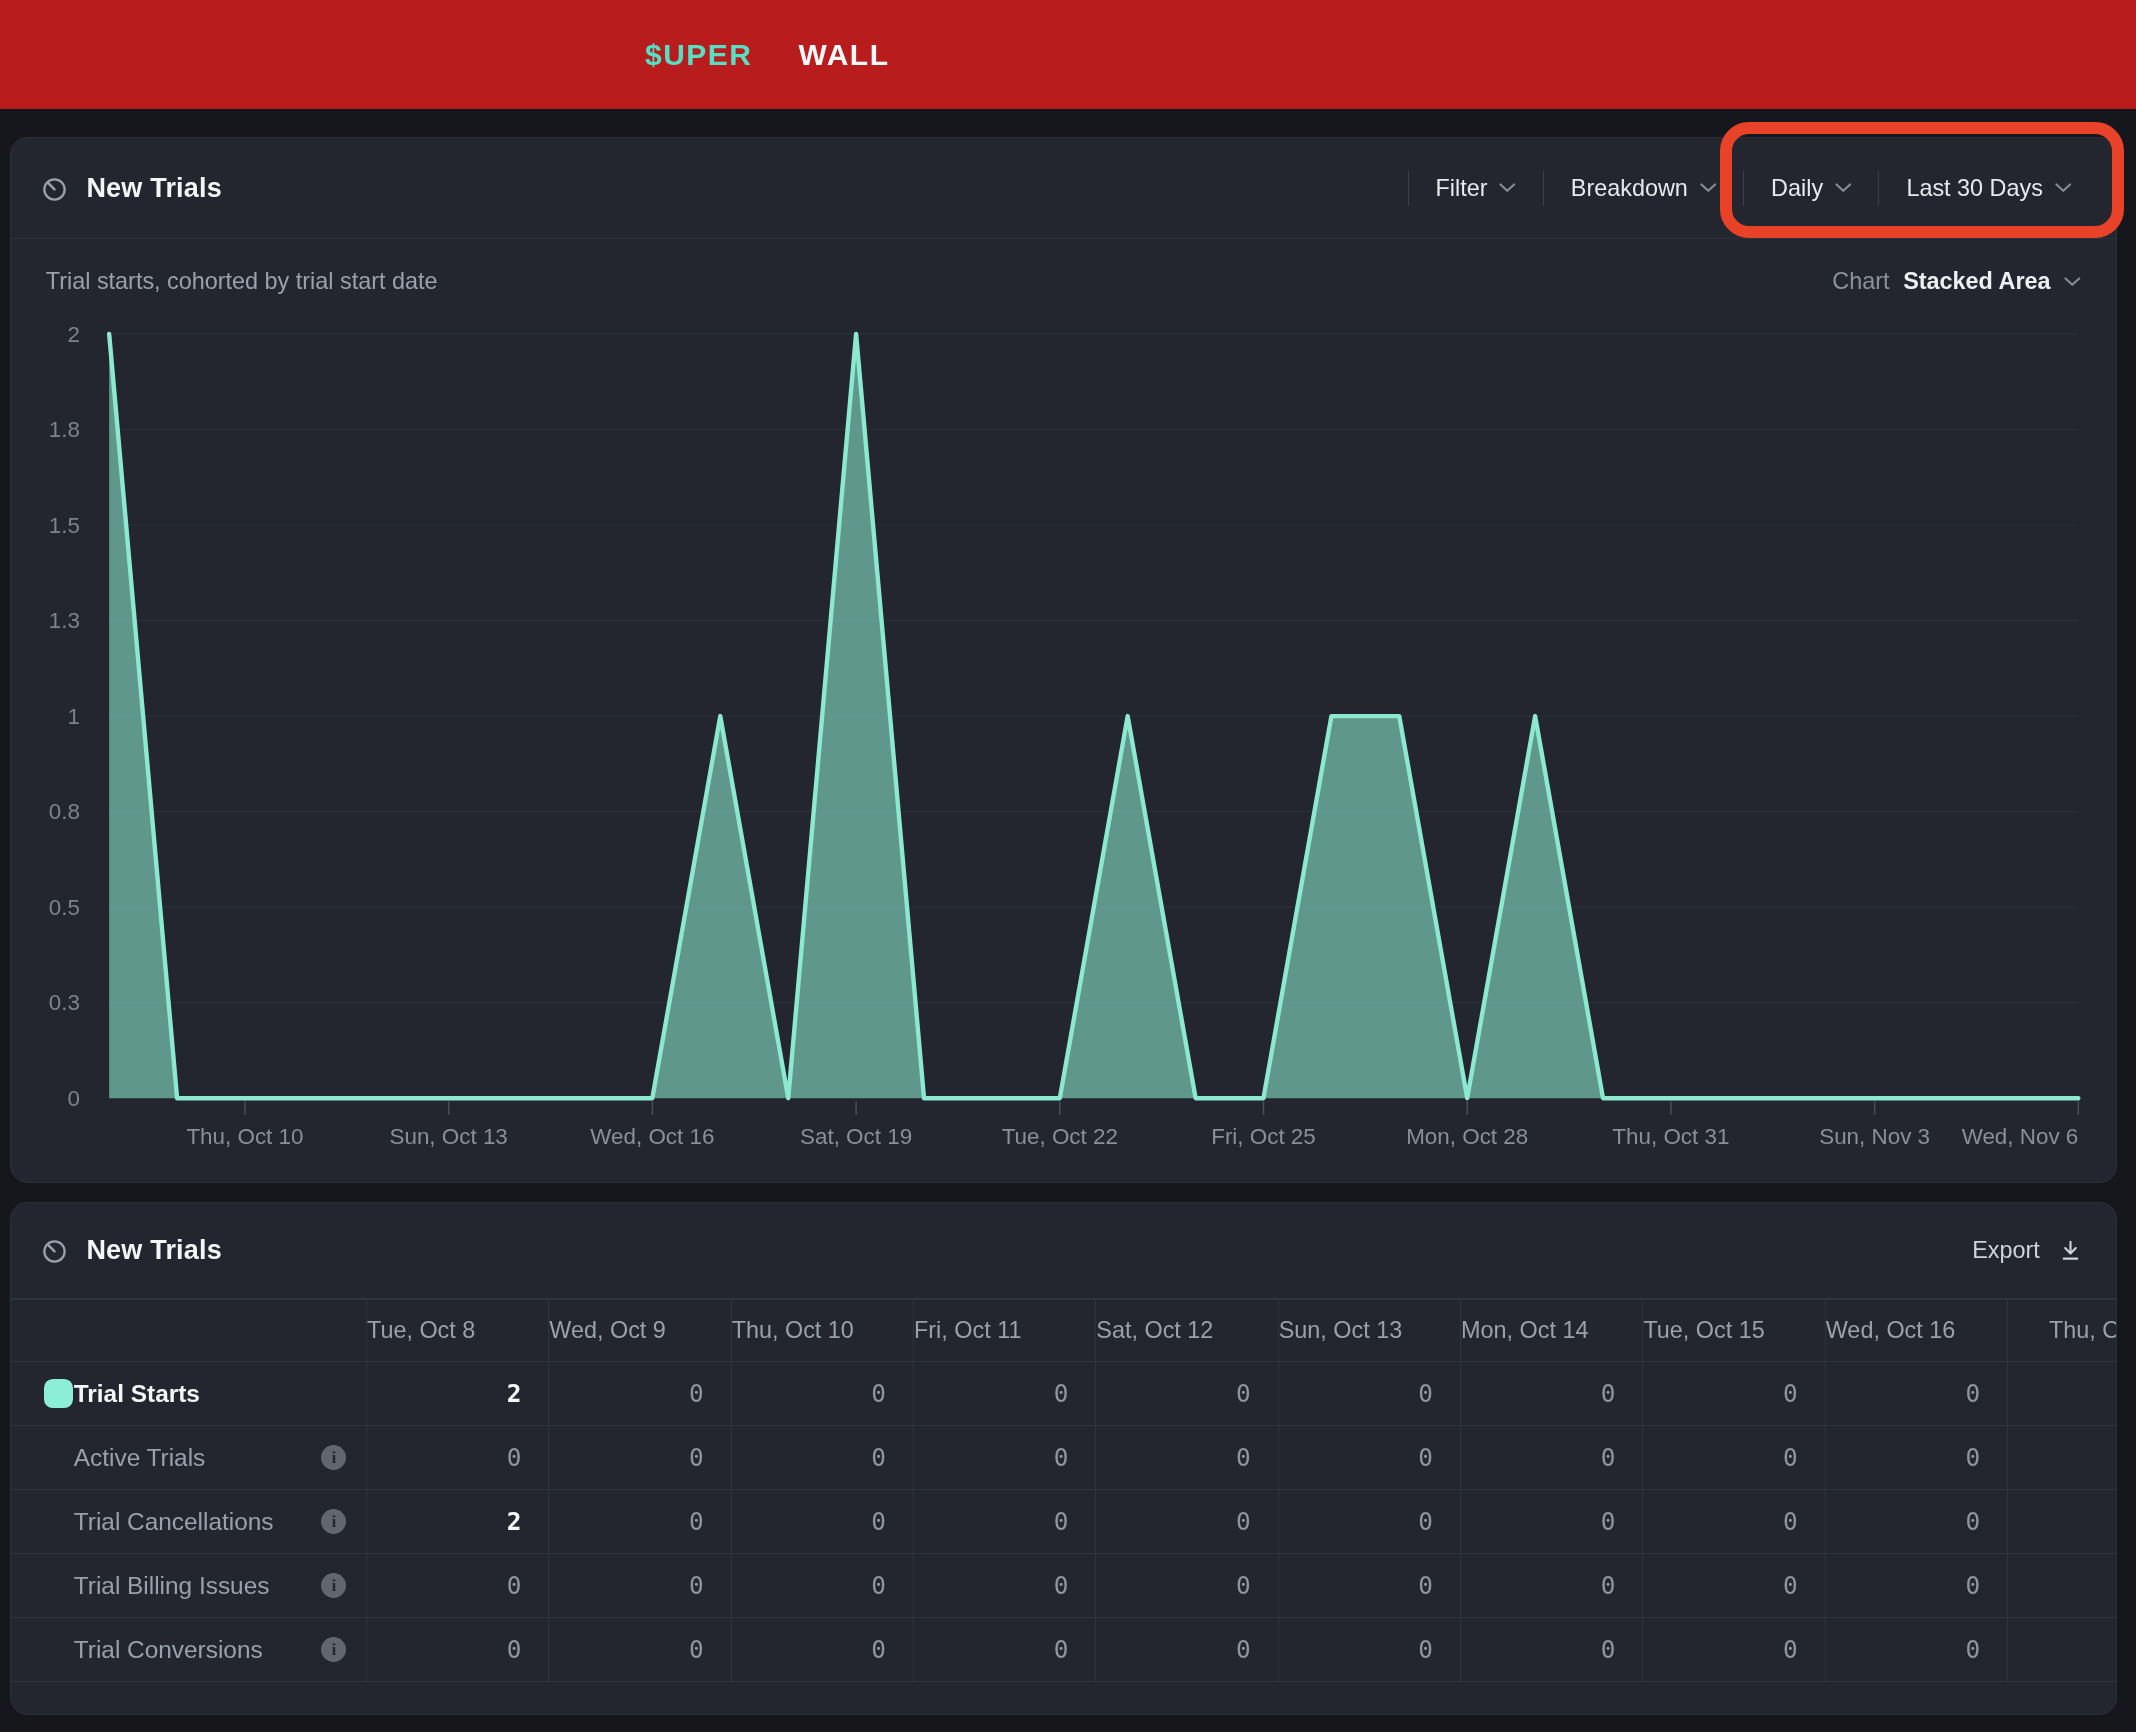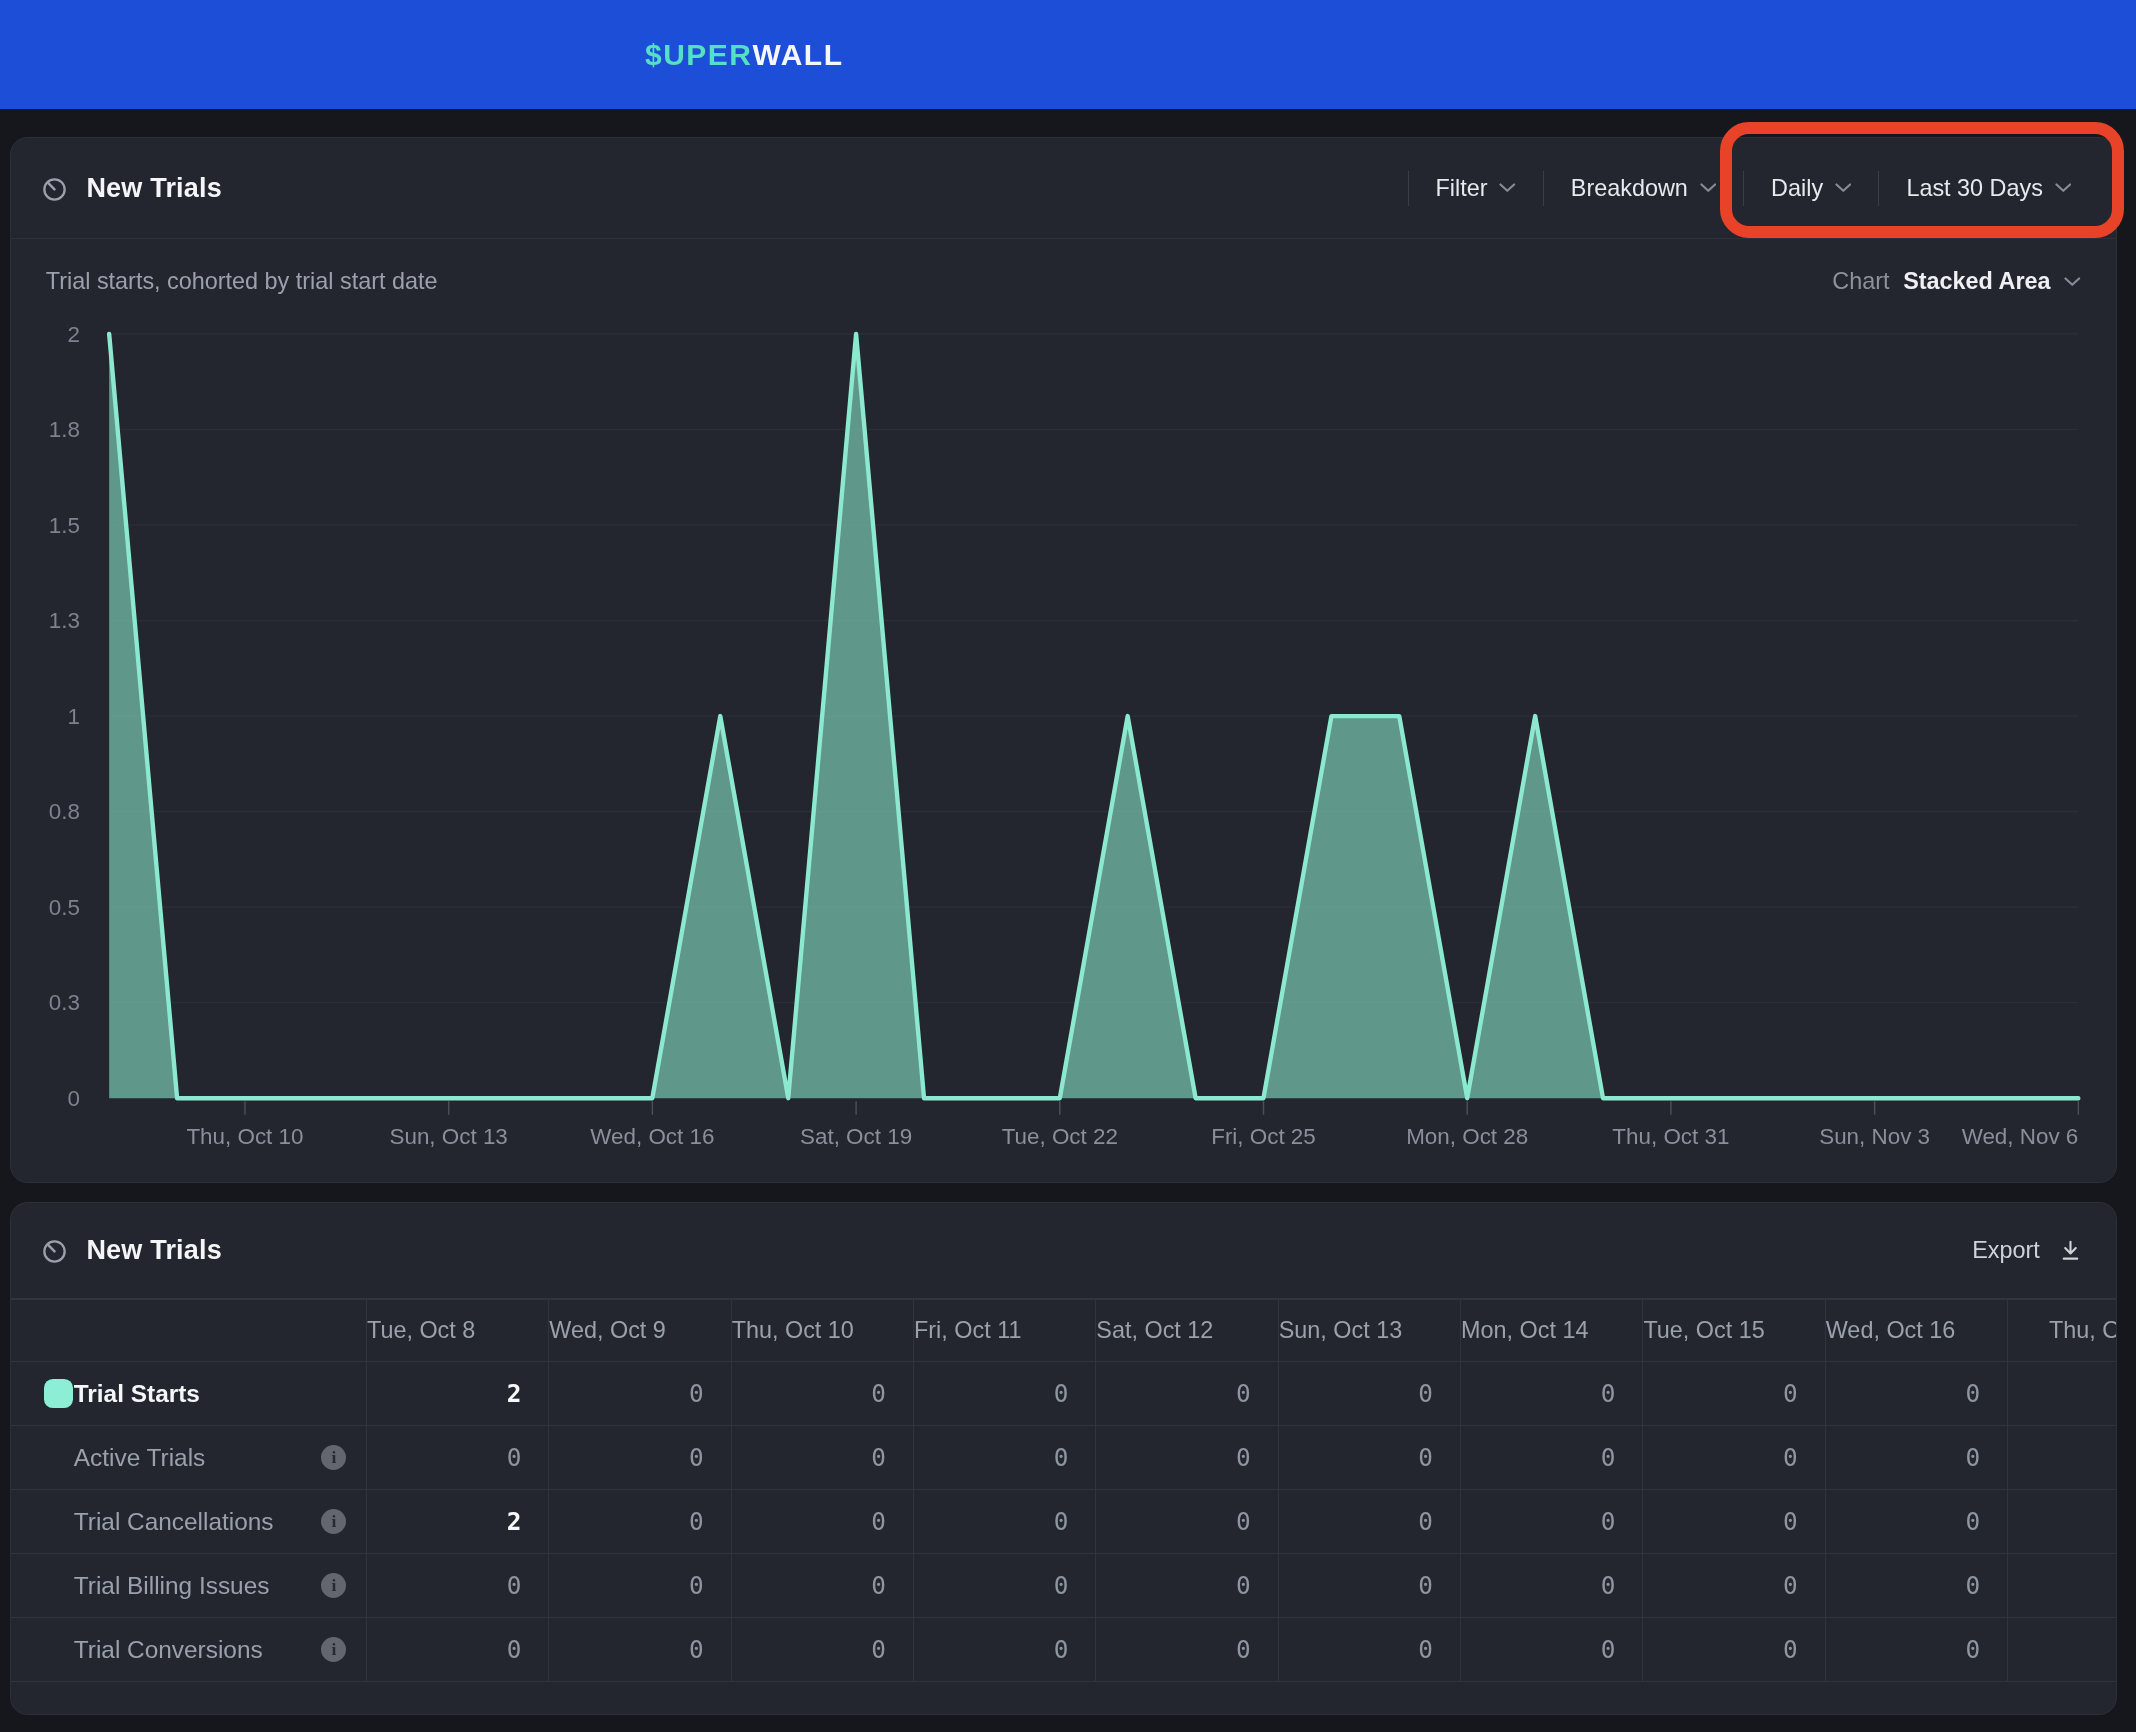--- a/index.html
+++ b/index.html
@@ -7,29 +7,29 @@
   body {
     background:#16171d;
     font-family:"Liberation Sans", sans-serif;
     position:relative;
     overflow:hidden;
     color:#f4f6f8;
   }
   
   .topbar {
     position:absolute; left:0; top:0; width:2137px; height:109px;
-    background:#1d4ed8;
+    background:#b91c1c;
   }
   .logo {
     position:absolute; left:645px; top:0; height:109px;
     display:flex; align-items:center;
     font-size:30px; font-weight:bold; letter-spacing:1.5px;
   }
   .logo .teal { color:#55dfc3; }
-  .logo .white { color:#f5f7f8; }
+  .logo .white { color:#f5f7f8;margin-left:46px; }
 
   
   .panel {
     position:absolute; left:9.8px; width:2107px;
     background:#23262e; border:1px solid #2d3039; border-radius:17.6px;
   }
   #panel-chart { top:137px; height:1046px; }
   #panel-table { top:1202px; height:513px; overflow:hidden; }
 
   .panel-header {

